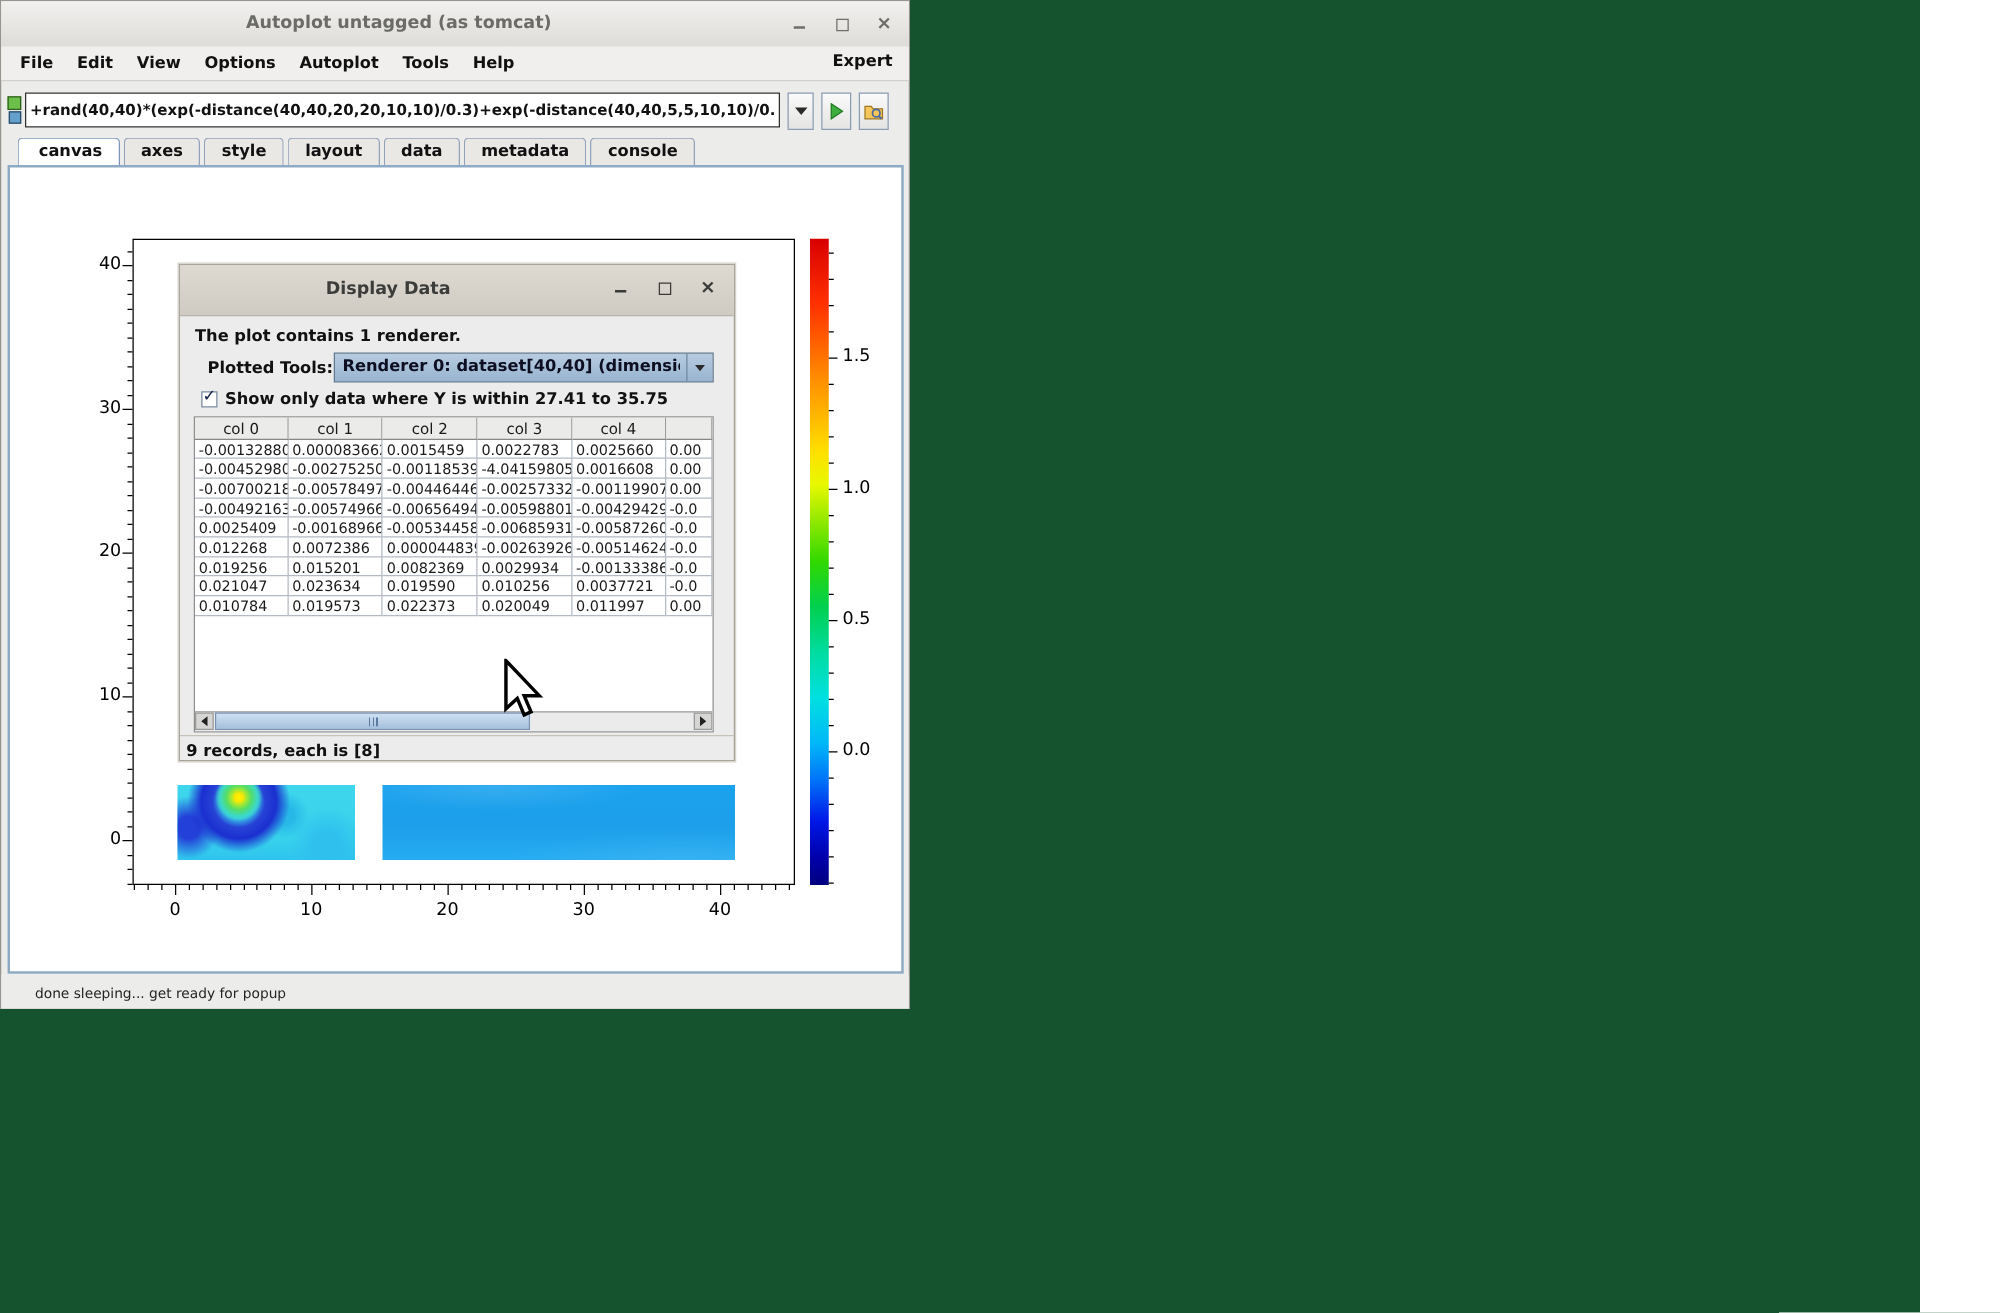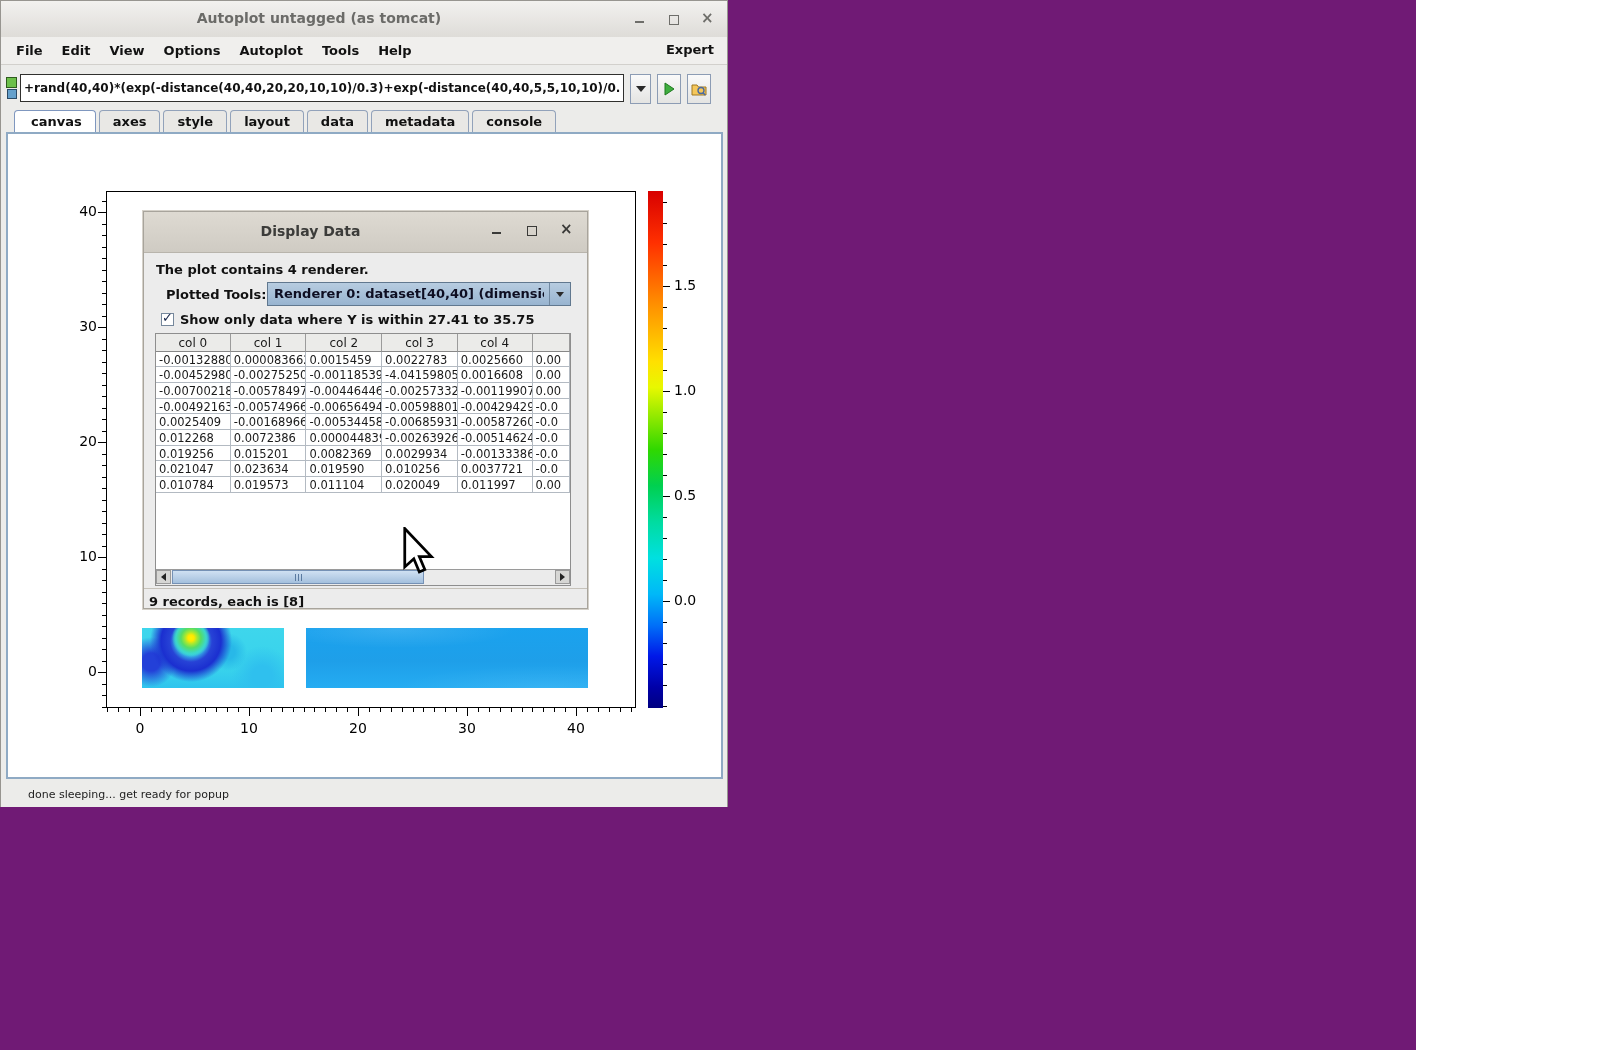--- a/index.html
+++ b/index.html
@@ -1,16 +1,16 @@
 <!DOCTYPE html>
 <html><head>
 <meta charset="utf-8">
 <style>
   html,body{margin:0;padding:0;background:#fff;}
-  .stage{position:relative;width:1416px;height:1050px;background:#701a75;overflow:hidden;
+  .stage{position:relative;width:1536px;height:1050px;background:#14532d;overflow:hidden;
          font-family:"DejaVu Sans","Liberation Sans",sans-serif;}
   
   .window{position:absolute;left:0;top:0;width:728px;height:807px;background:#ececea;
           border:1px solid #979590;box-sizing:border-box;}
   .titlebar{position:absolute;left:0;top:0;width:100%;height:36px;
             background:linear-gradient(#f2f1ef,#dedcd8);border-bottom:1px solid #c4c2be;}
   .titlebar .title{position:absolute;left:0;right:90px;top:9px;text-align:center;
             color:#6b6b68;font-size:14px;font-weight:bold;}
   .winbtns{position:absolute;right:12px;top:8px;display:flex;gap:20px;align-items:center;height:20px;}
   .wbtn{width:14px;height:14px;position:relative;cursor:default;}
@@ -332,21 +332,21 @@
           </span>
         <span class="wbtn">
             <span class="box"></span>
           </span>
         <span class="wbtn">
             <span class="x">×</span>
           </span>
       </span>
     </div>
     <div class="dlg-body">
-      <span class="lbl renderer-text">The plot contains 4 renderer.</span>
+      <span class="lbl renderer-text">The plot contains 1 renderer.</span>
       <span class="lbl plotted-label">Plotted Tools:</span>
       <span class="combo">
         <span class="txt">Renderer 0: dataset[40,40] (dimension...</span>
         <span class="arrow">
             <span class="chev" style="border-left-width:4px;border-right-width:4px;border-top-width:5px;"></span>
           </span>
       </span>
       <span class="checkbox">
           <span class="mark">✓</span>
         </span>
@@ -422,21 +422,21 @@
               <div class="gcell" style="width: 78px;">0.021047</div>
               <div class="gcell" style="width: 79px;">0.023634</div>
               <div class="gcell" style="width: 79px;">0.019590</div>
               <div class="gcell" style="width: 79px;">0.010256</div>
               <div class="gcell" style="width: 78px;">0.0037721</div>
               <div class="gcell" style="width: 39px;">-0.0</div>
             </div>
             <div class="grid-row">
               <div class="gcell" style="width: 78px;">0.010784</div>
               <div class="gcell" style="width: 79px;">0.019573</div>
-              <div class="gcell" style="width: 79px;">0.011104</div>
+              <div class="gcell" style="width: 79px;">0.022373</div>
               <div class="gcell" style="width: 79px;">0.020049</div>
               <div class="gcell" style="width: 78px;">0.011997</div>
               <div class="gcell" style="width: 39px;">0.00</div>
             </div>
           </div>
         <div class="hscroll">
           <span class="sbtn l">
               <span class="tri-l"></span>
             </span>
           <span class="sthumb">

